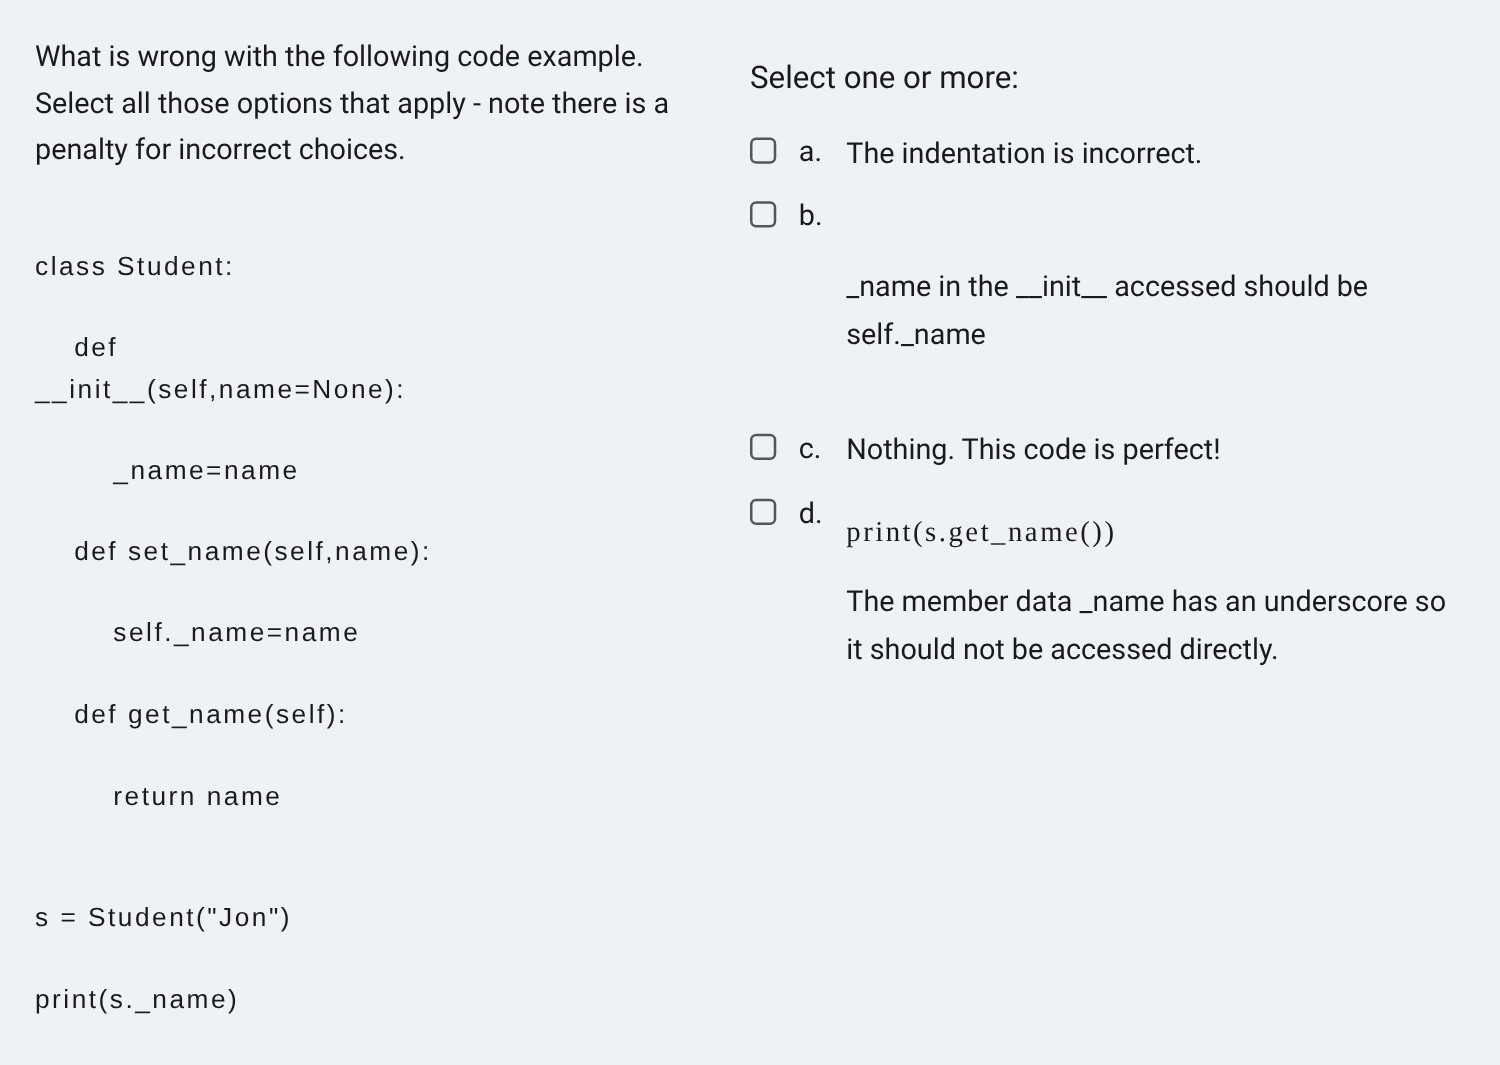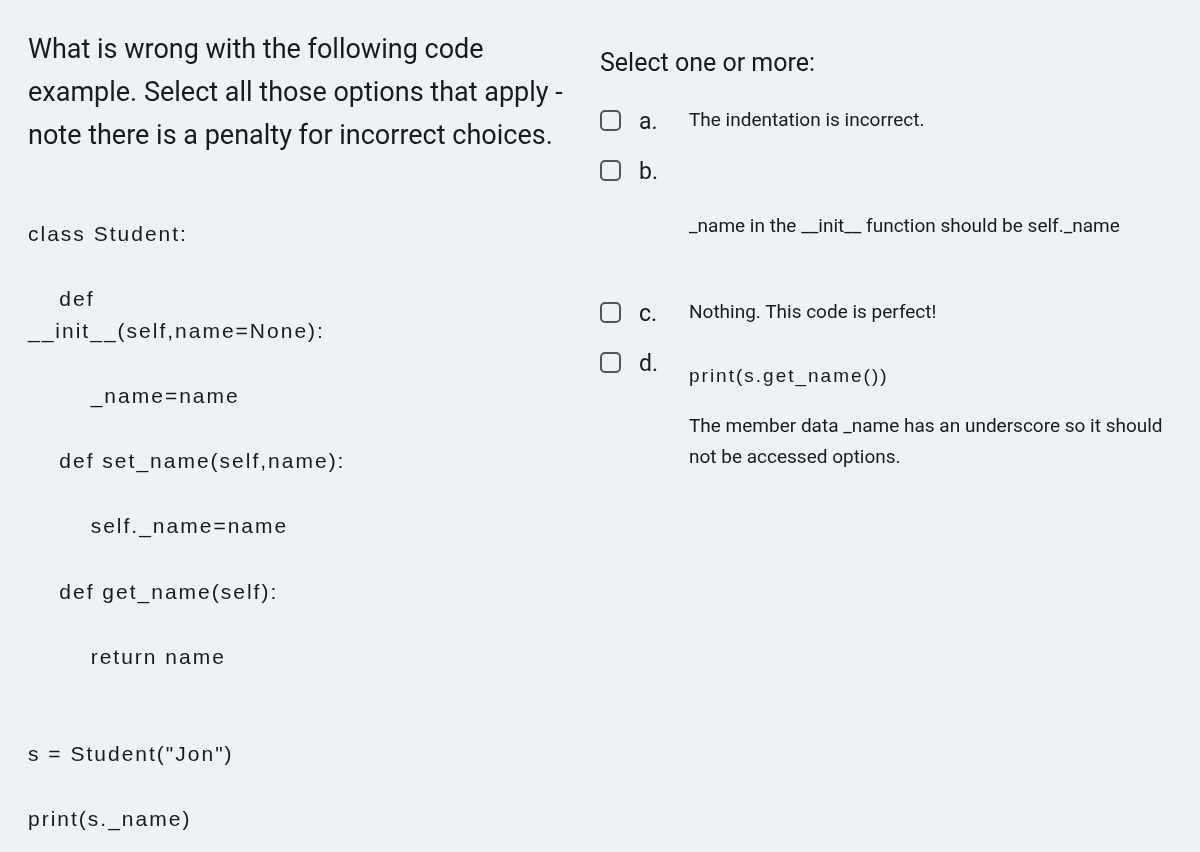--- a/index.html
+++ b/index.html
@@ -20,21 +20,21 @@
     width: 50%;
     padding-left: 28px;
     padding-right: 20px;
   }
   .right-col {
     width: 50%;
     padding-left: 0;
     padding-right: 28px;
   }
   .question-text {
-    font-size: 27px;
+    font-size: 23px;
     line-height: 1.6;
     color: #1a1a1a;
     margin-bottom: 60px;
   }
   .code-block {
     font-family: Liberation Sans, sans-serif;
     font-size: 21px;
     line-height: 1.55;
     letter-spacing: 2px;
     white-space: pre;
@@ -66,30 +66,29 @@
     background: transparent;
   }
   .option-letter {
     font-size: 23px;
     line-height: 1.6;
     width: 32px;
     flex-shrink: 0;
     margin-right: 6px;
   }
   .option-text {
-    font-size: 19px;
+    font-size: 23px;
     line-height: 1.65;
     flex: 1;
-    margin-left: 12px;
   }
   .option-b .option-text {
     margin-top: 56px;
   }
   .inline-code {
-    font-family: Liberation Sans, sans-serif;
+    font-family: Liberation Serif, serif;
     letter-spacing: 2px;
   }
   .option-d-block {
     margin-top: 8px;
   }
   .opt-d-code {
     margin: 14px 0 18px 0;
     display: block;
   }
 </style>
@@ -125,32 +124,32 @@
 
     <li class="option-row">
       <span class="checkbox"></span>
       <span class="option-letter">a.</span>
       <span class="option-text">The indentation is incorrect.</span>
     </li>
 
     <li class="option-row option-b">
       <span class="checkbox"></span>
       <span class="option-letter">b.</span>
-      <span class="option-text">_name in the __init__ function should be self._name</span>
+      <span class="option-text">_name in the __init__ accessed should be self._name</span>
     </li>
 
     <li class="option-row" style="margin-top:54px;">
       <span class="checkbox"></span>
       <span class="option-letter">c.</span>
       <span class="option-text">Nothing. This code is perfect!</span>
     </li>
 
     <li class="option-row option-d-block">
       <span class="checkbox"></span>
       <span class="option-letter">d.</span>
       <span class="option-text">
         <span class="inline-code opt-d-code">print(s.get_name())</span>
-        <span>The member data _name has an underscore so it should not be accessed options.</span>
+        <span>The member data _name has an underscore so it should not be accessed directly.</span>
       </span>
     </li>
 
   </ul>
 </div>
 
 </body></html>

